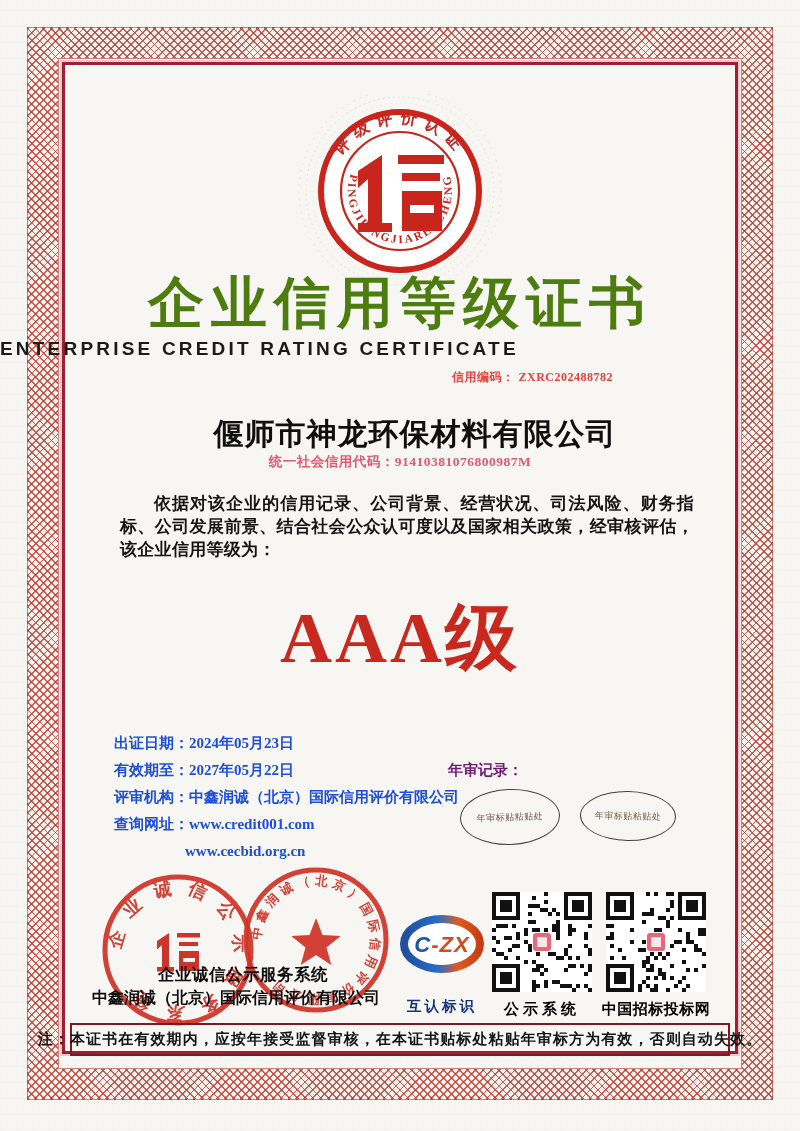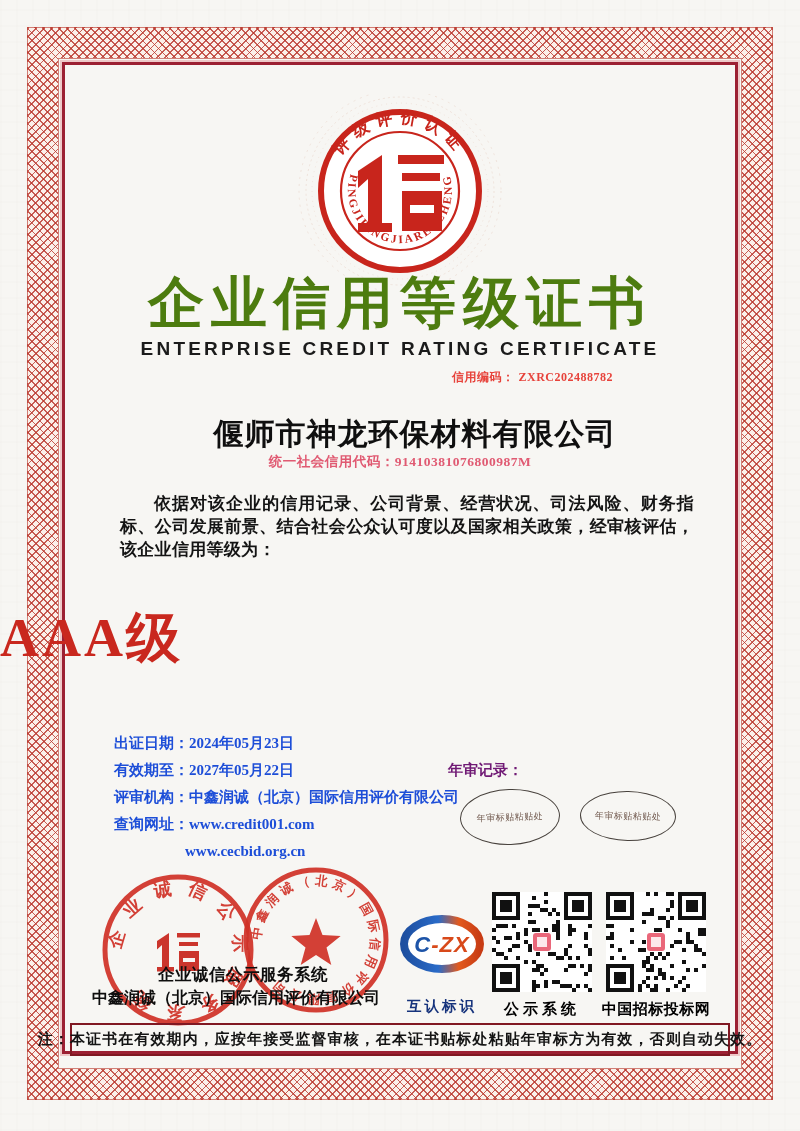--- a/index.html
+++ b/index.html
@@ -16,31 +16,31 @@
           repeating-linear-gradient(-45deg,rgba(186,56,46,.8) 0 1.3px,transparent 1.3px 5.6px),
           #fbf0ea;}
   .lattice-hole{position:absolute;inset:30px;background:#f7f6f3;border:1.5px solid rgba(187,64,54,.65);}
   .frame{position:absolute;left:62px;top:62px;right:62px;bottom:77px;z-index:2;
         border:3px solid #9c2033;box-shadow:0 0 0 2px #eec9c9;}
   .abs{position:absolute;z-index:3;}
   
   .emblem{left:270px;top:94px;width:260px;height:196px;}
   .title{left:0;top:272px;width:100%;text-align:center;font-size:56px;font-weight:900;
         letter-spacing:7px;line-height:62px;color:#4d7c0f;margin:0;}
-  .subtitle{left:0;top:338px;width:100%;text-align:center;font-size:19px;font-weight:700;
+  .subtitle{left:0;top:338px;width:100%;text-align:left;font-size:19px;font-weight:700;
         letter-spacing:3.2px;color:#1b1b1b;font-family:"Liberation Sans","DejaVu Sans",sans-serif;}
   .credit-code{left:452px;top:369px;font-size:12px;font-weight:800;color:#e7423a;letter-spacing:.5px;}
   .credit-code .val{margin-left:4px;}
   .company{left:0;top:414px;width:100%;text-align:center;font-size:30px;font-weight:900;
         letter-spacing:1px;color:#0f0f0f;margin-left:15px;}
   .uscc{left:0;top:453px;width:100%;text-align:center;font-size:13.5px;font-weight:700;
         color:#e05a72;letter-spacing:.5px;}
   .para{left:120px;top:492px;width:574px;margin:0;font-size:17px;line-height:23px;font-weight:700;
         text-align:justify;text-indent:2em;letter-spacing:.3px;color:#141414;}
-  .rating{left:0;top:596px;width:100%;text-align:left;font-size:54px;line-height:84px;
+  .rating{left:0;top:596px;width:100%;text-align:center;font-size:72px;line-height:84px;
         font-weight:900;letter-spacing:3px;color:#c9281e;}
   
   .details{left:114px;top:736px;font-size:15px;font-weight:700;color:#1d4ed8;}
   .drow{margin-bottom:12px;line-height:15px;}
   .drow.cont{padding-left:71px;}
   .annual-label{left:448px;top:761px;font-size:15px;font-weight:800;color:#701a75;}
   .oval{border:1.5px solid #47413c;border-radius:50%;display:flex;align-items:center;
         justify-content:center;font-size:9px;color:#70584d;letter-spacing:.5px;background:transparent;}
   .oval1{left:460px;top:789px;width:98px;height:54px;transform:rotate(-2deg);}
   .oval2{left:580px;top:791px;width:94px;height:48px;transform:rotate(1deg);}

